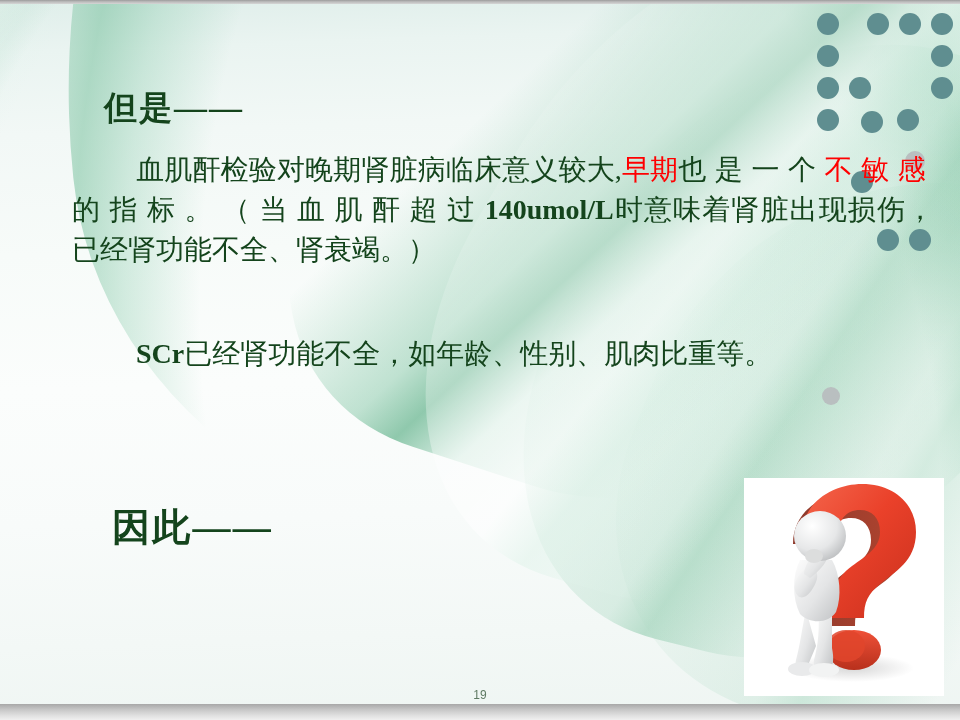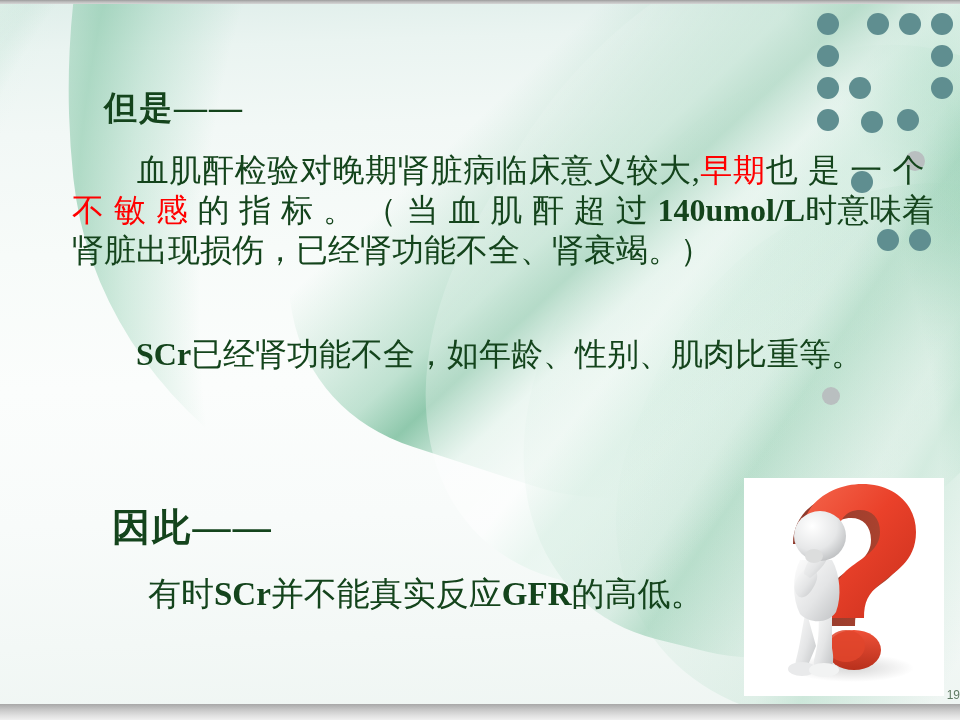--- a/index.html
+++ b/index.html
@@ -189,21 +189,21 @@
     white-space: nowrap;
     z-index: 30;
   }
   #lead-but { left: 104px; top: 86px; font-size: 33px; }
   #lead-therefore { left: 112px; top: 502px; font-size: 38px; }
 
   .para {
     position: absolute;
     color: #14441c;
     font-family: "Liberation Serif", "DejaVu Serif", serif;
-    font-size: 32px;
+    font-size: 28px;
     line-height: 40px;
     text-align: justify;
     text-justify: inter-character;
     z-index: 30;
   }
   .para .ind { display: inline-block; width: 64px; }
   .para b { font-weight: bold; }
   .para .red { color: #ff0000; }
   .para .sp { letter-spacing: 0.30em; }
 
@@ -235,21 +235,21 @@
     background: #ffffff;
     z-index: 40;
     overflow: hidden;
   }
 
   
   .pagenum {
     position: absolute;
     left: 0; top: 688px;
     width: 960px;
-    text-align: right;
+    text-align: center;
     font-family: "Liberation Sans", sans-serif;
     font-size: 12px;
     color: #5f7a63;
     z-index: 50;
   }
 </style>
 </head>
 <body>
 
 <div class="slide">
@@ -292,23 +292,20 @@
   <div class="para" id="para-main">
     <span class="ind"></span><span>血肌酐检验对晚期肾脏病临床意义较大,</span><span class="red">早期</span><span class="sp">也是一个</span><span class="red sp">不敏感</span><span class="sp">的指标。（当血肌酐超过</span><b>140umol/L</b><span>时意味着肾脏出现损伤，已经肾功能不全、肾衰竭。）</span>
   </div>
 
   <div class="para" id="para-scr">
     <span class="ind"></span><b>SCr</b><span>已经肾功能不全，如年龄、性别、肌肉比重等。</span>
   </div>
 
   <div class="lead" id="lead-therefore">因此——</div>
 
-  <div class="stmt" id="stmt-final">
-    <span>有时</span><b>SCr</b><span>并不能真实反应</span><b>GFR</b><span>的高低。</span>
-  </div>
 
   <div class="qpic">
     <svg width="200" height="218" viewBox="0 0 200 218">
       <defs>
         <linearGradient id="qred" x1="0" y1="0" x2="1" y2="1">
           <stop offset="0%" stop-color="#f4664c"></stop>
           <stop offset="45%" stop-color="#ea412a"></stop>
           <stop offset="100%" stop-color="#c9301d"></stop>
         </linearGradient>
         <linearGradient id="qredside" x1="0" y1="0" x2="1" y2="0">

